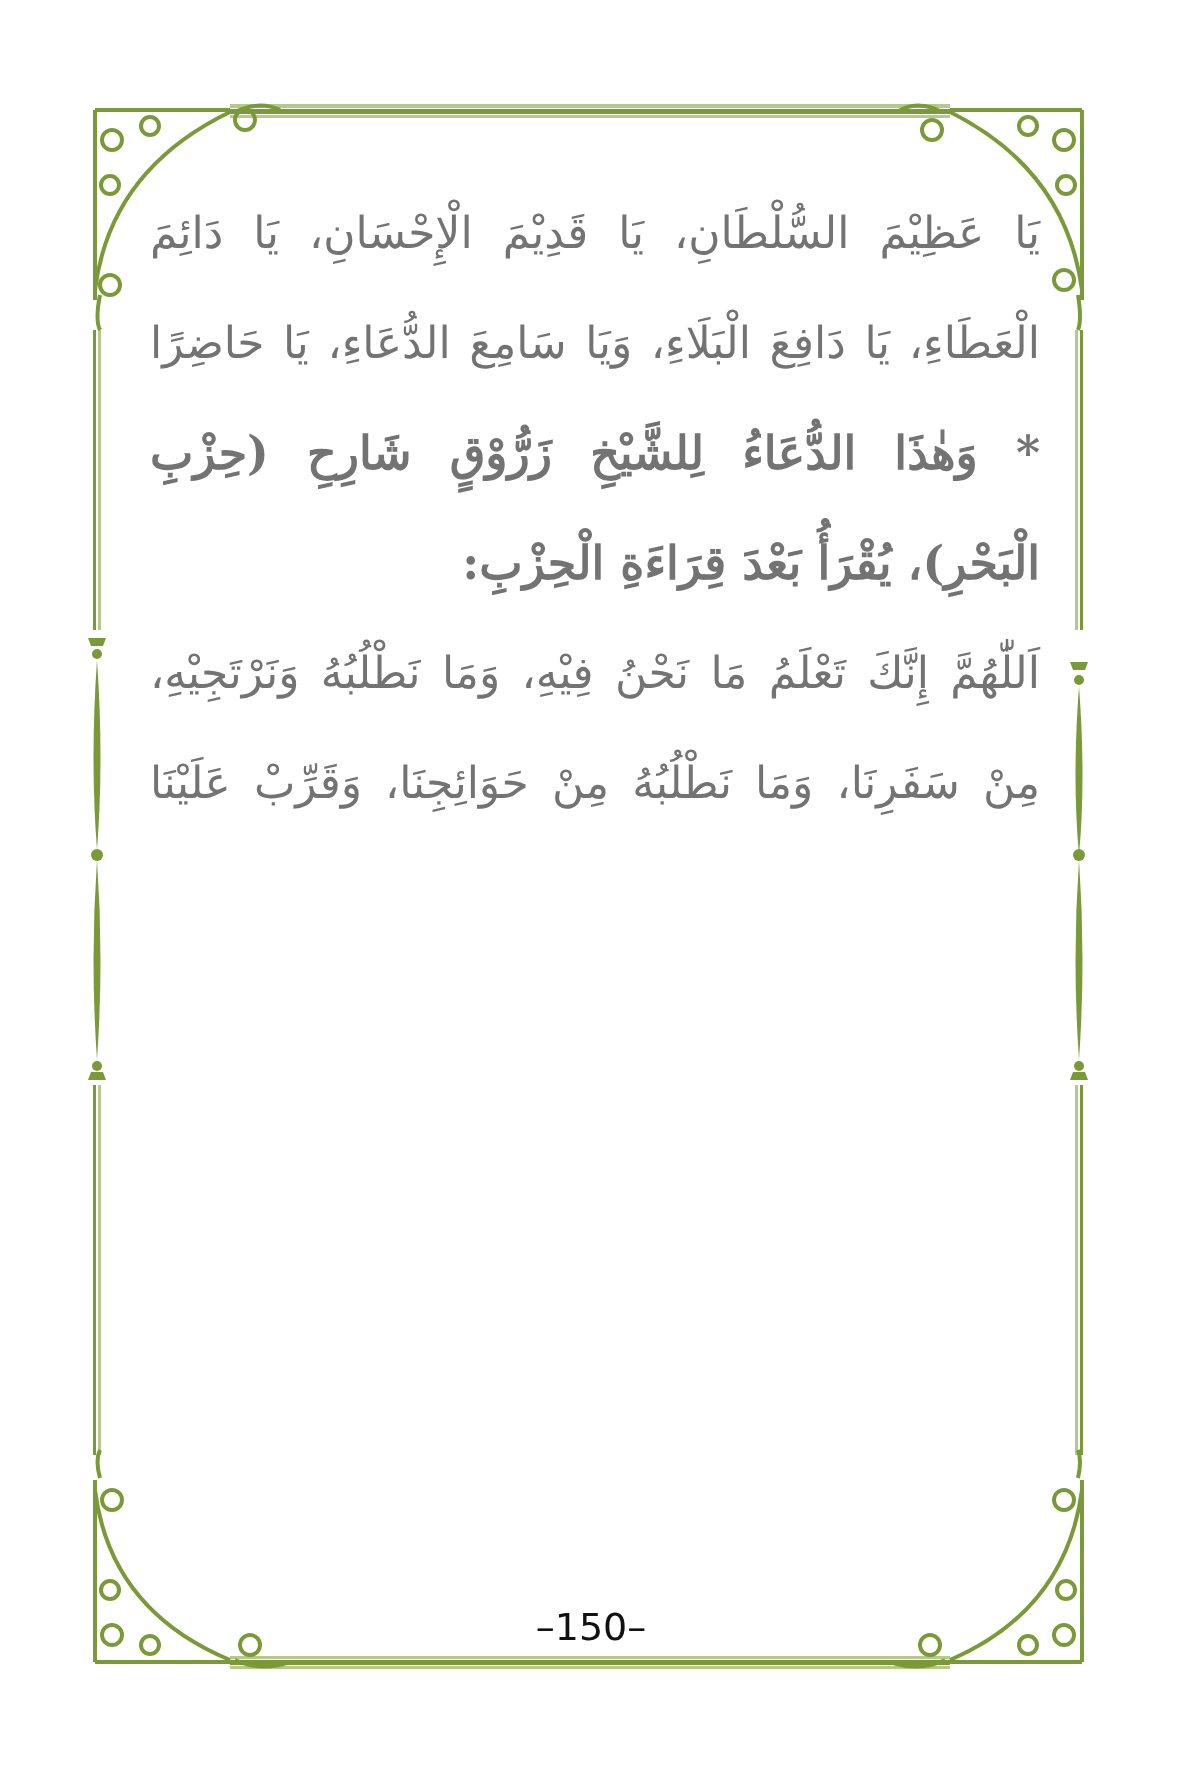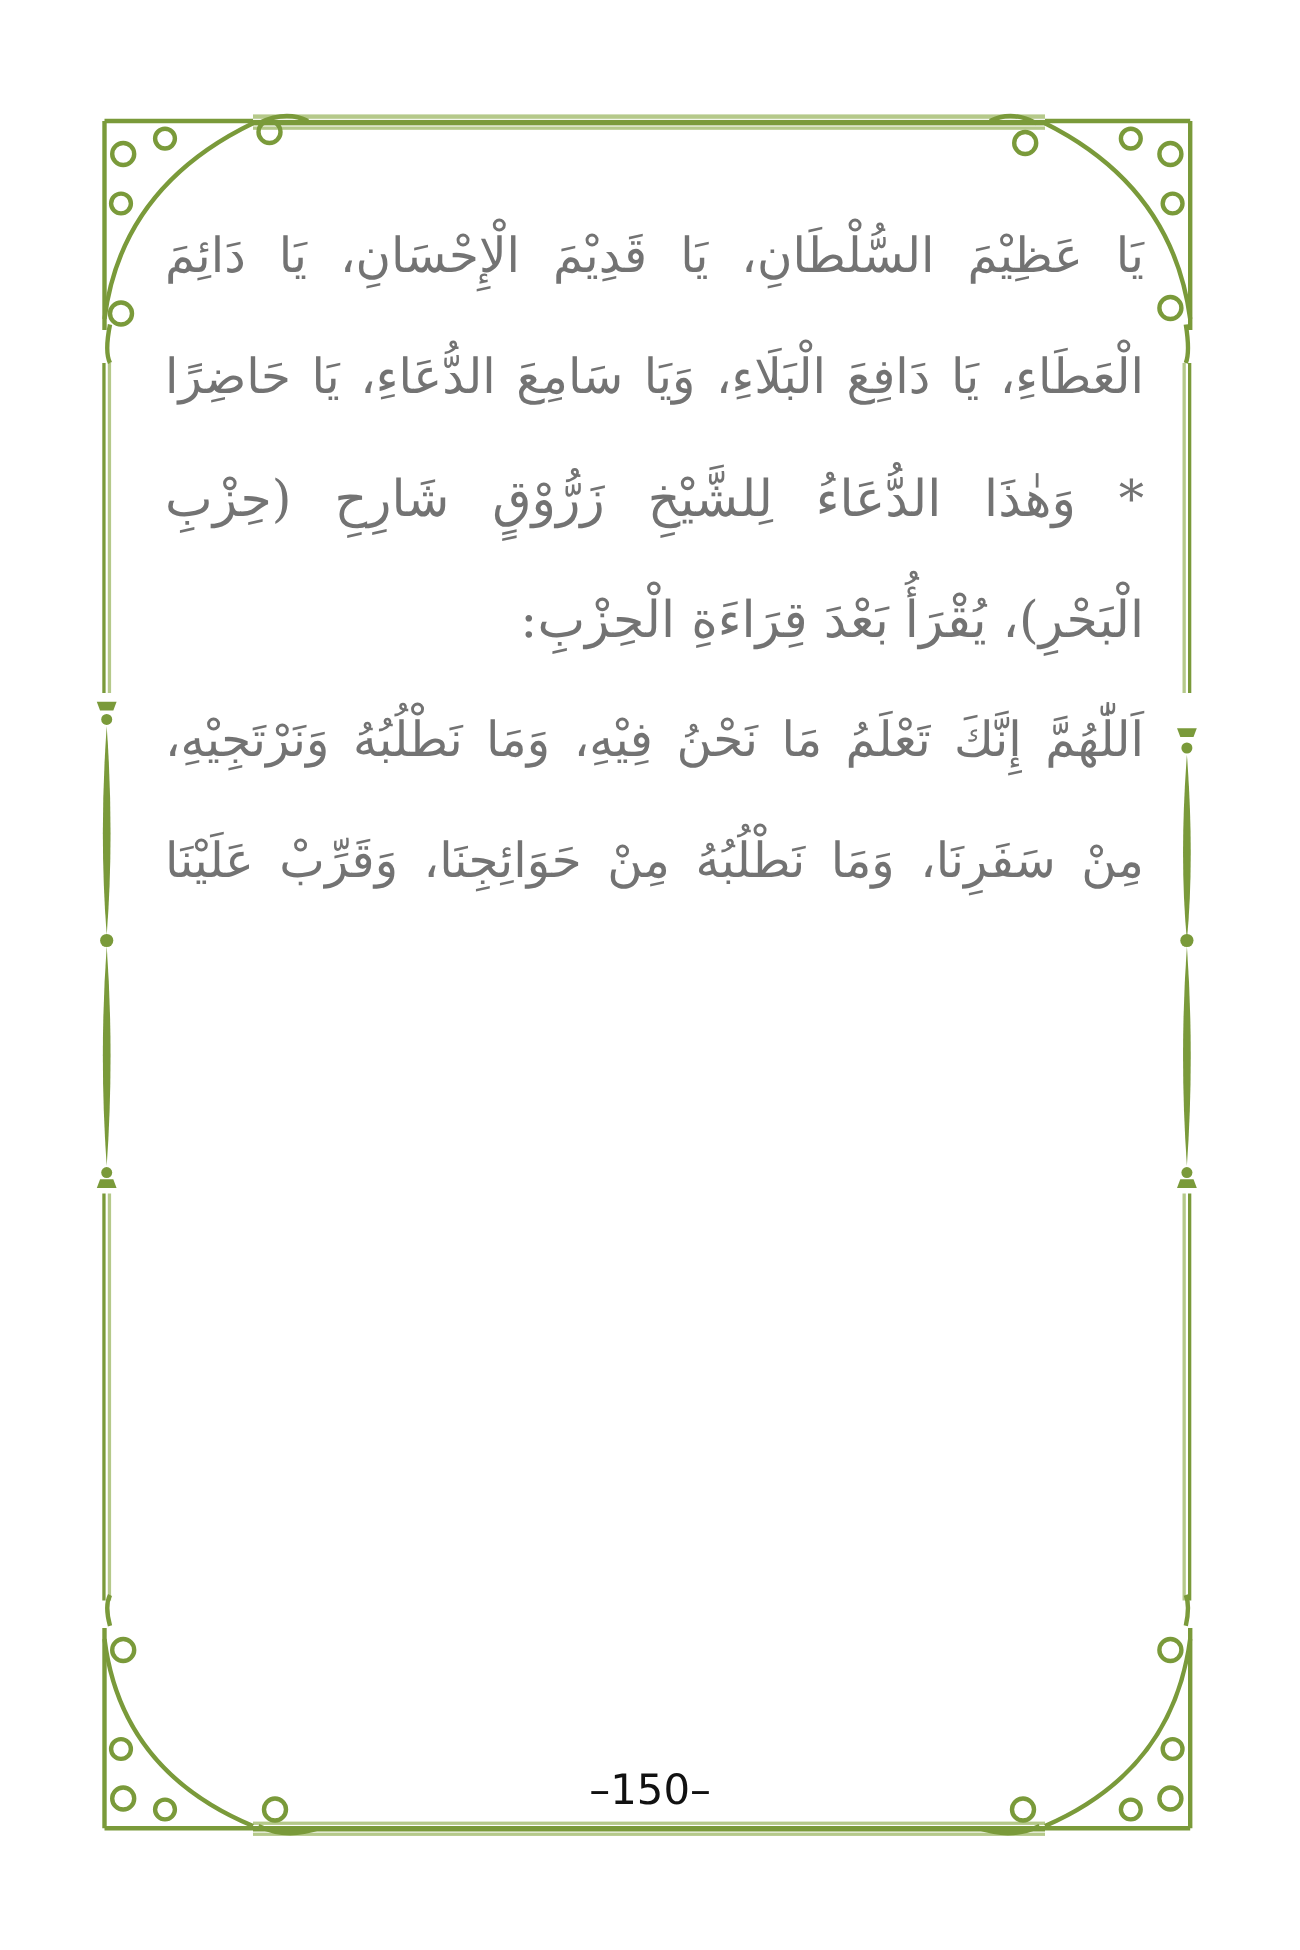--- a/index.html
+++ b/index.html
@@ -19,22 +19,22 @@
   .line {
     height: 110px;
     line-height: 110px;
     font-size: 44px;
     white-space: nowrap;
     text-align: justify;
     text-align-last: justify;
     overflow: visible;
   }
   .line.last-line { text-align-last: right; }
-  .line.heading { font-weight: normal; font-size: 46px; }
-  .line.heading-last { font-weight: normal; font-size: 46px; text-align-last: right; }
+  .line.heading { font-weight: bold; font-size: 46px; }
+  .line.heading-last { font-weight: bold; font-size: 46px; text-align-last: right; }
   .page-number {
     position: absolute;
     left: 0; width: 1182px;
     top: 1605px;
     text-align: center;
     font-family: "DejaVu Sans", "Liberation Sans", sans-serif;
     font-size: 38px;
     color: #111111;
     direction: ltr;
   }

